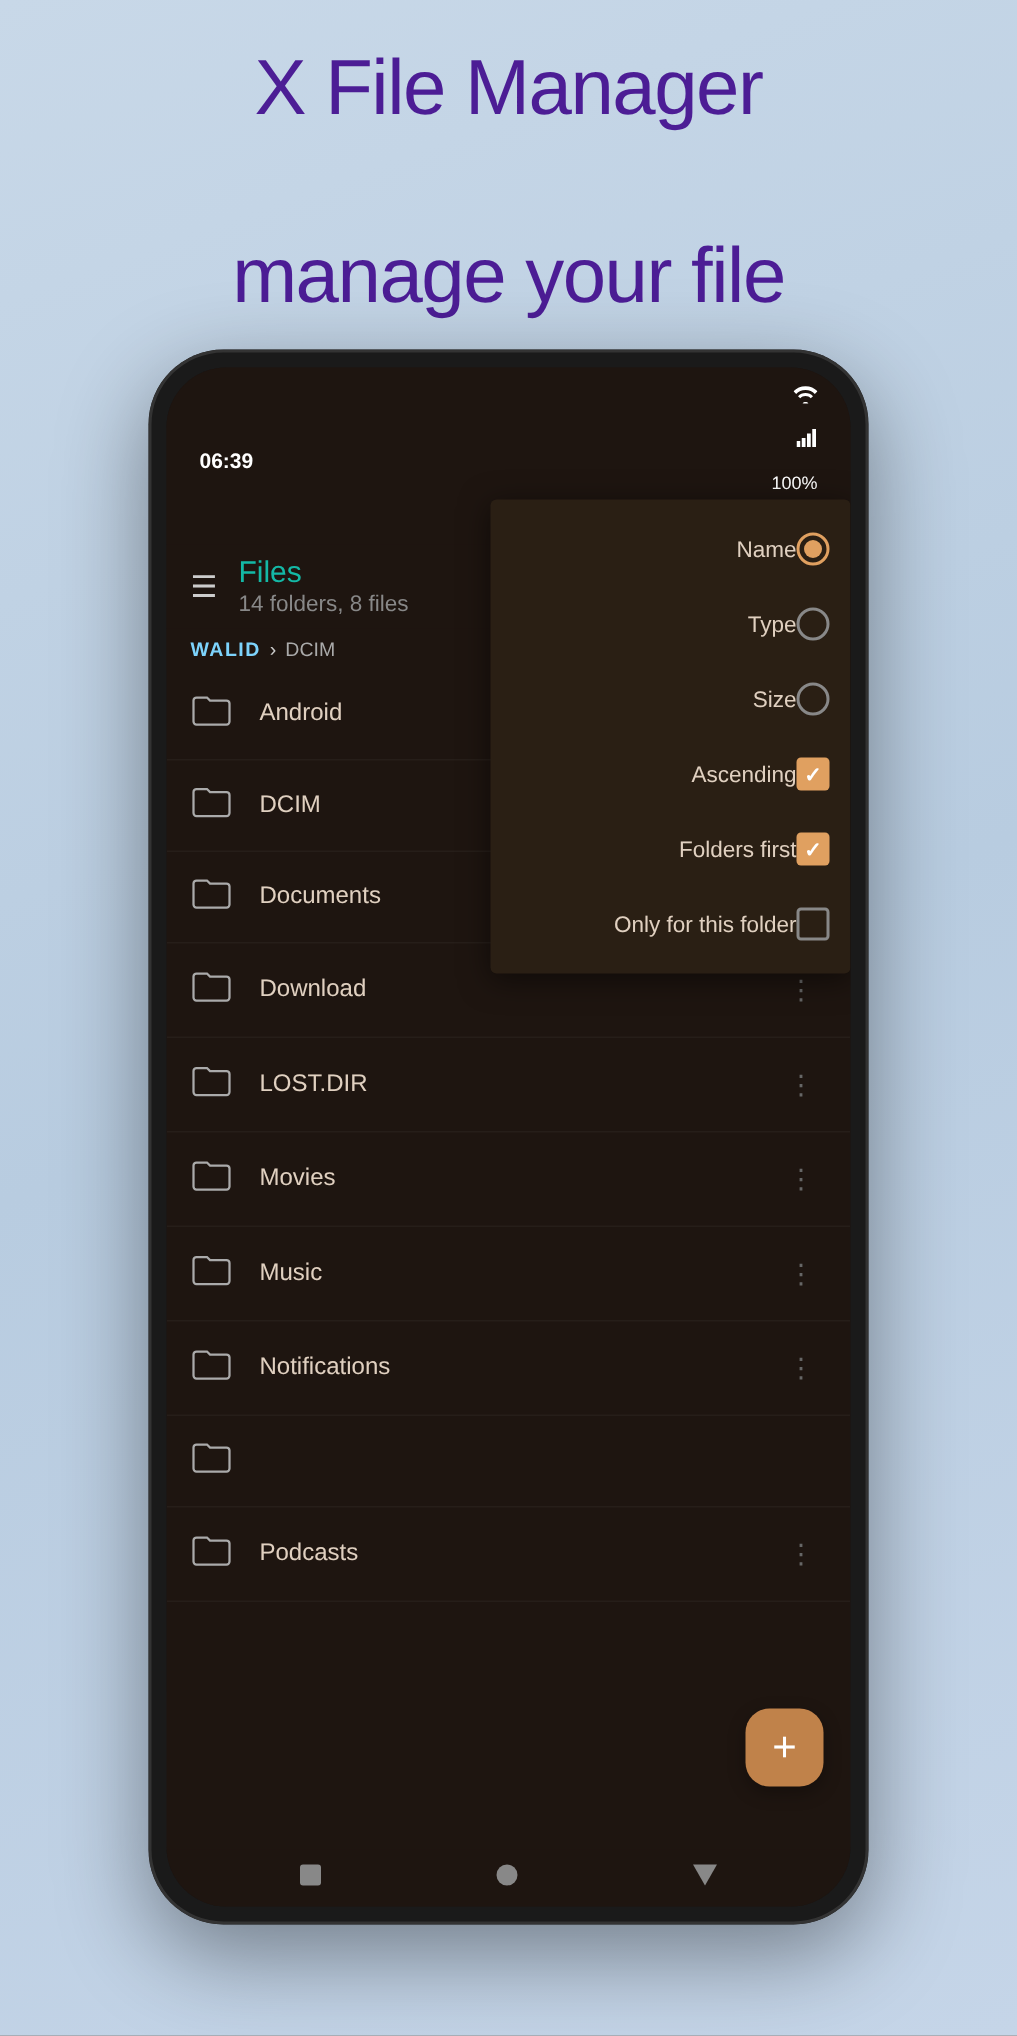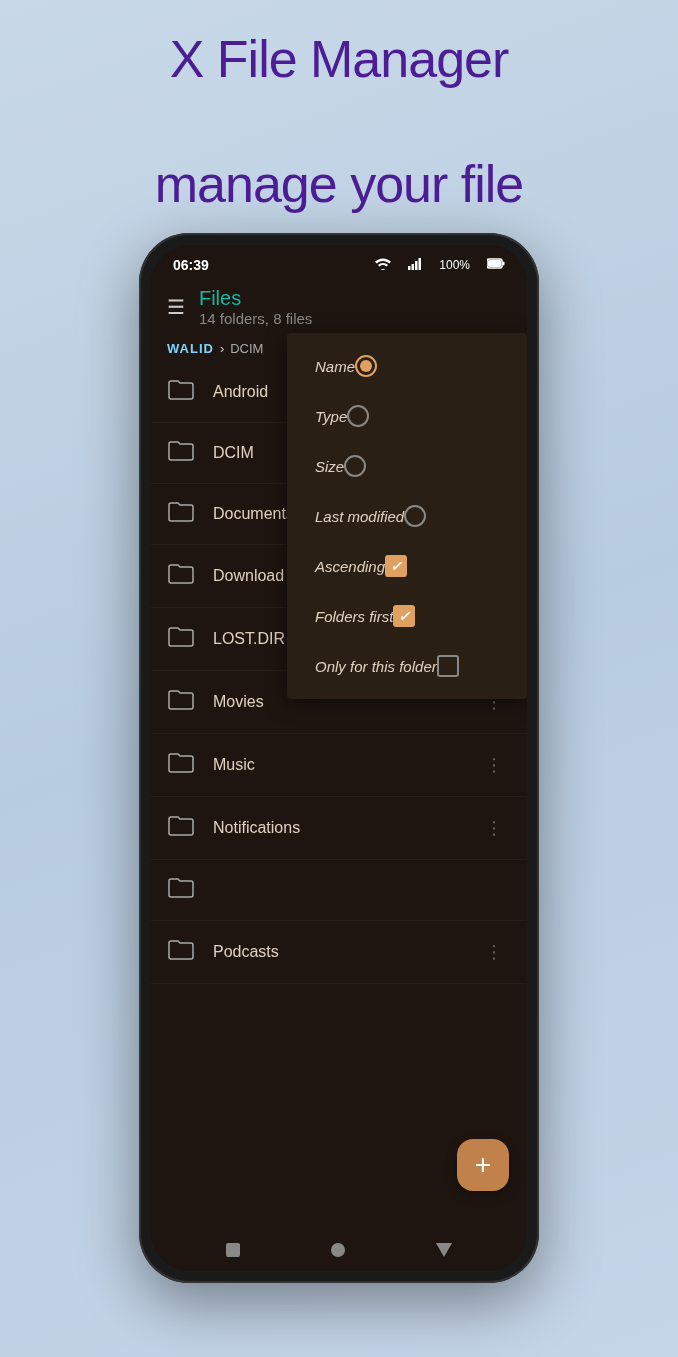--- a/index.html
+++ b/index.html
@@ -20,21 +20,21 @@
       color: #4c1d95;
       font-size: 52px;
       font-weight: 300;
       line-height: 1.2;
       padding: 28px 40px 18px;
       letter-spacing: -1px;
     }
 
     
     .phone-frame {
-      width: 400px;
+      width: 480px;
       height: 1050px;
       background: #1a1a1a;
       border-radius: 50px;
       box-shadow: 0 20px 60px rgba(0,0,0,0.4), inset 0 0 0 2px #333;
       position: relative;
       overflow: hidden;
       flex-shrink: 0;
     }
 
     
@@ -81,24 +81,25 @@
     }
 
     .status-time {
       color: #fff;
       font-size: 14px;
       font-weight: 600;
     }
 
     .status-icons {
       display: flex;
-      align-items: flex-start;
+      align-items: flex-end;
       gap: 17px;
       color: #fff;
       font-size: 12px;
+      flex-direction: column;
     }
 
     
     .app-header {
       display: flex;
       align-items: center;
       padding: 8px 16px 8px;
       background: #1e1510;
       position: relative;
     }
@@ -160,24 +161,23 @@
       background: #2a1f14;
       border-radius: 4px;
       z-index: 100;
       padding: 8px 0;
       box-shadow: 0 4px 20px rgba(0,0,0,0.5);
     }
 
     .dropdown-item {
       display: flex;
       align-items: center;
-      justify-content: flex-start;
-      padding: 14px 28px;
+      justify-content: flex-end;
+      padding: 14px 14px;
       cursor: pointer;
-      font-style: italic;
     }
 
     .dropdown-label {
       color: #e0d0c0;
       font-size: 15px;
     }
 
     .radio-btn {
       width: 22px;
       height: 22px;
@@ -380,24 +380,20 @@
         <div class="dropdown-item">
           <span class="dropdown-label">Type</span>
           <div class="radio-btn unselected"></div>
         </div>
 
         <div class="dropdown-item">
           <span class="dropdown-label">Size</span>
           <div class="radio-btn unselected"></div>
         </div>
 
-        <div class="dropdown-item">
-          <span class="dropdown-label">Last modified</span>
-          <div class="radio-btn unselected"></div>
-        </div>
 
         <div class="dropdown-item">
           <span class="dropdown-label">Ascending</span>
           <div class="checkbox-btn">✓</div>
         </div>
 
         <div class="dropdown-item">
           <span class="dropdown-label">Folders first</span>
           <div class="checkbox-btn">✓</div>
         </div>

